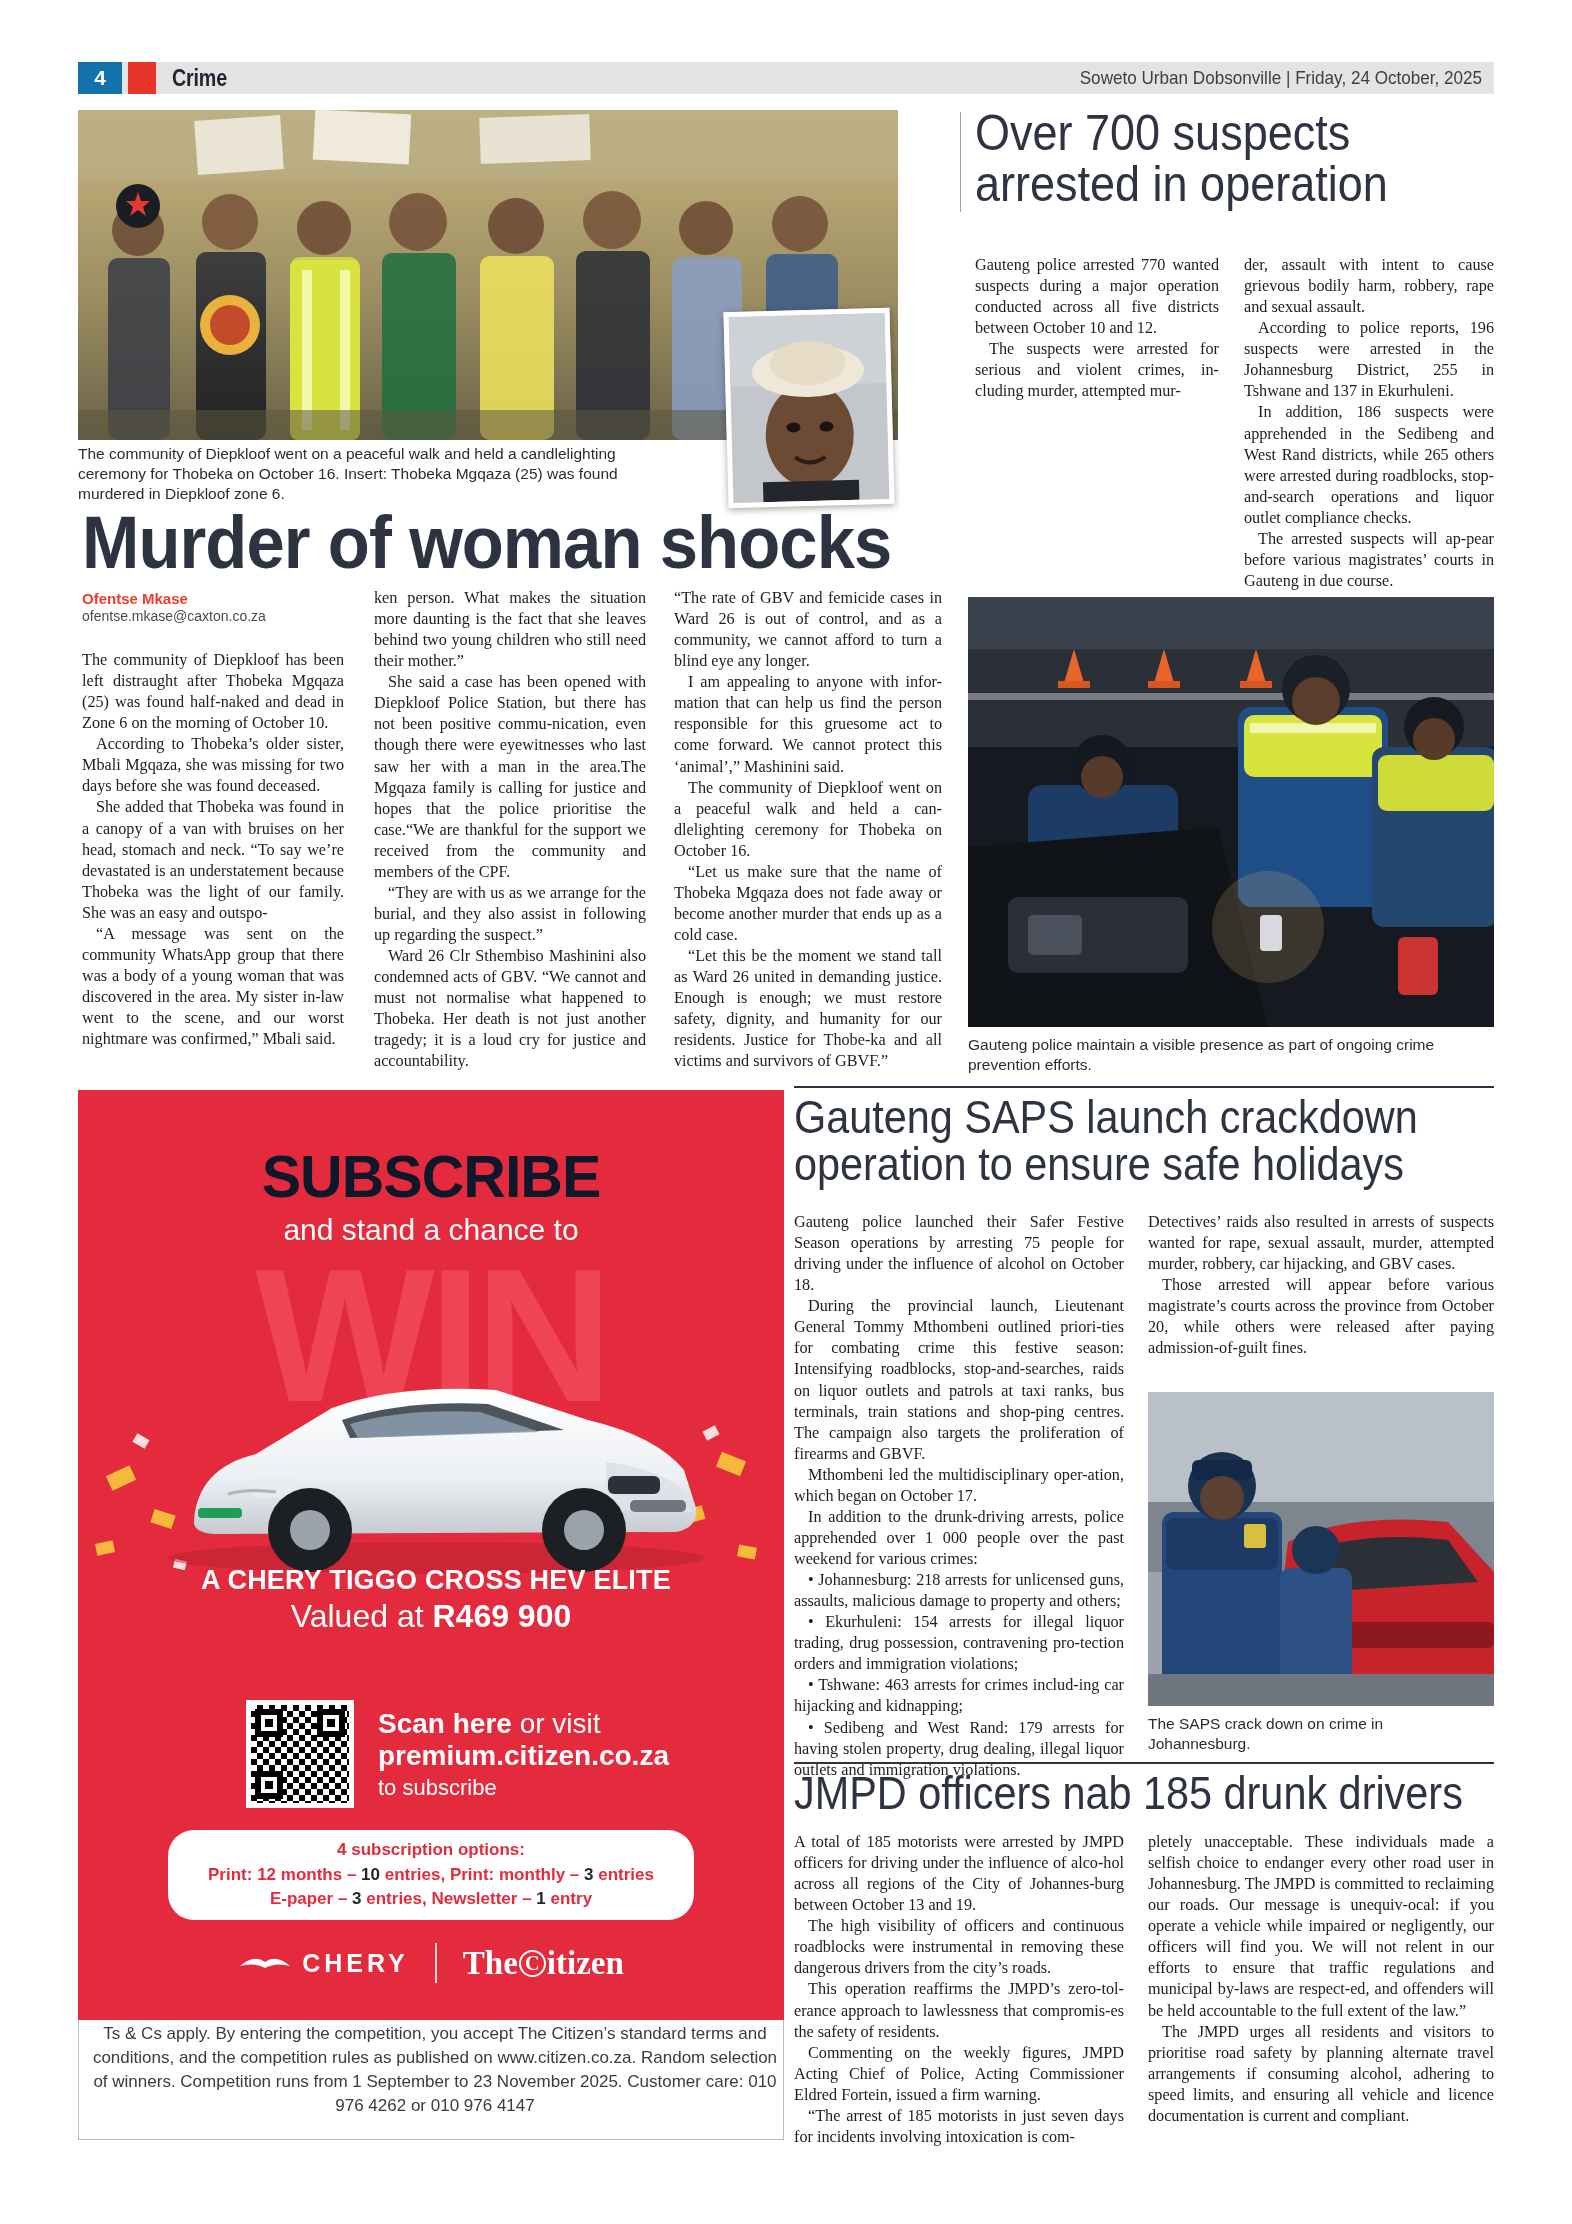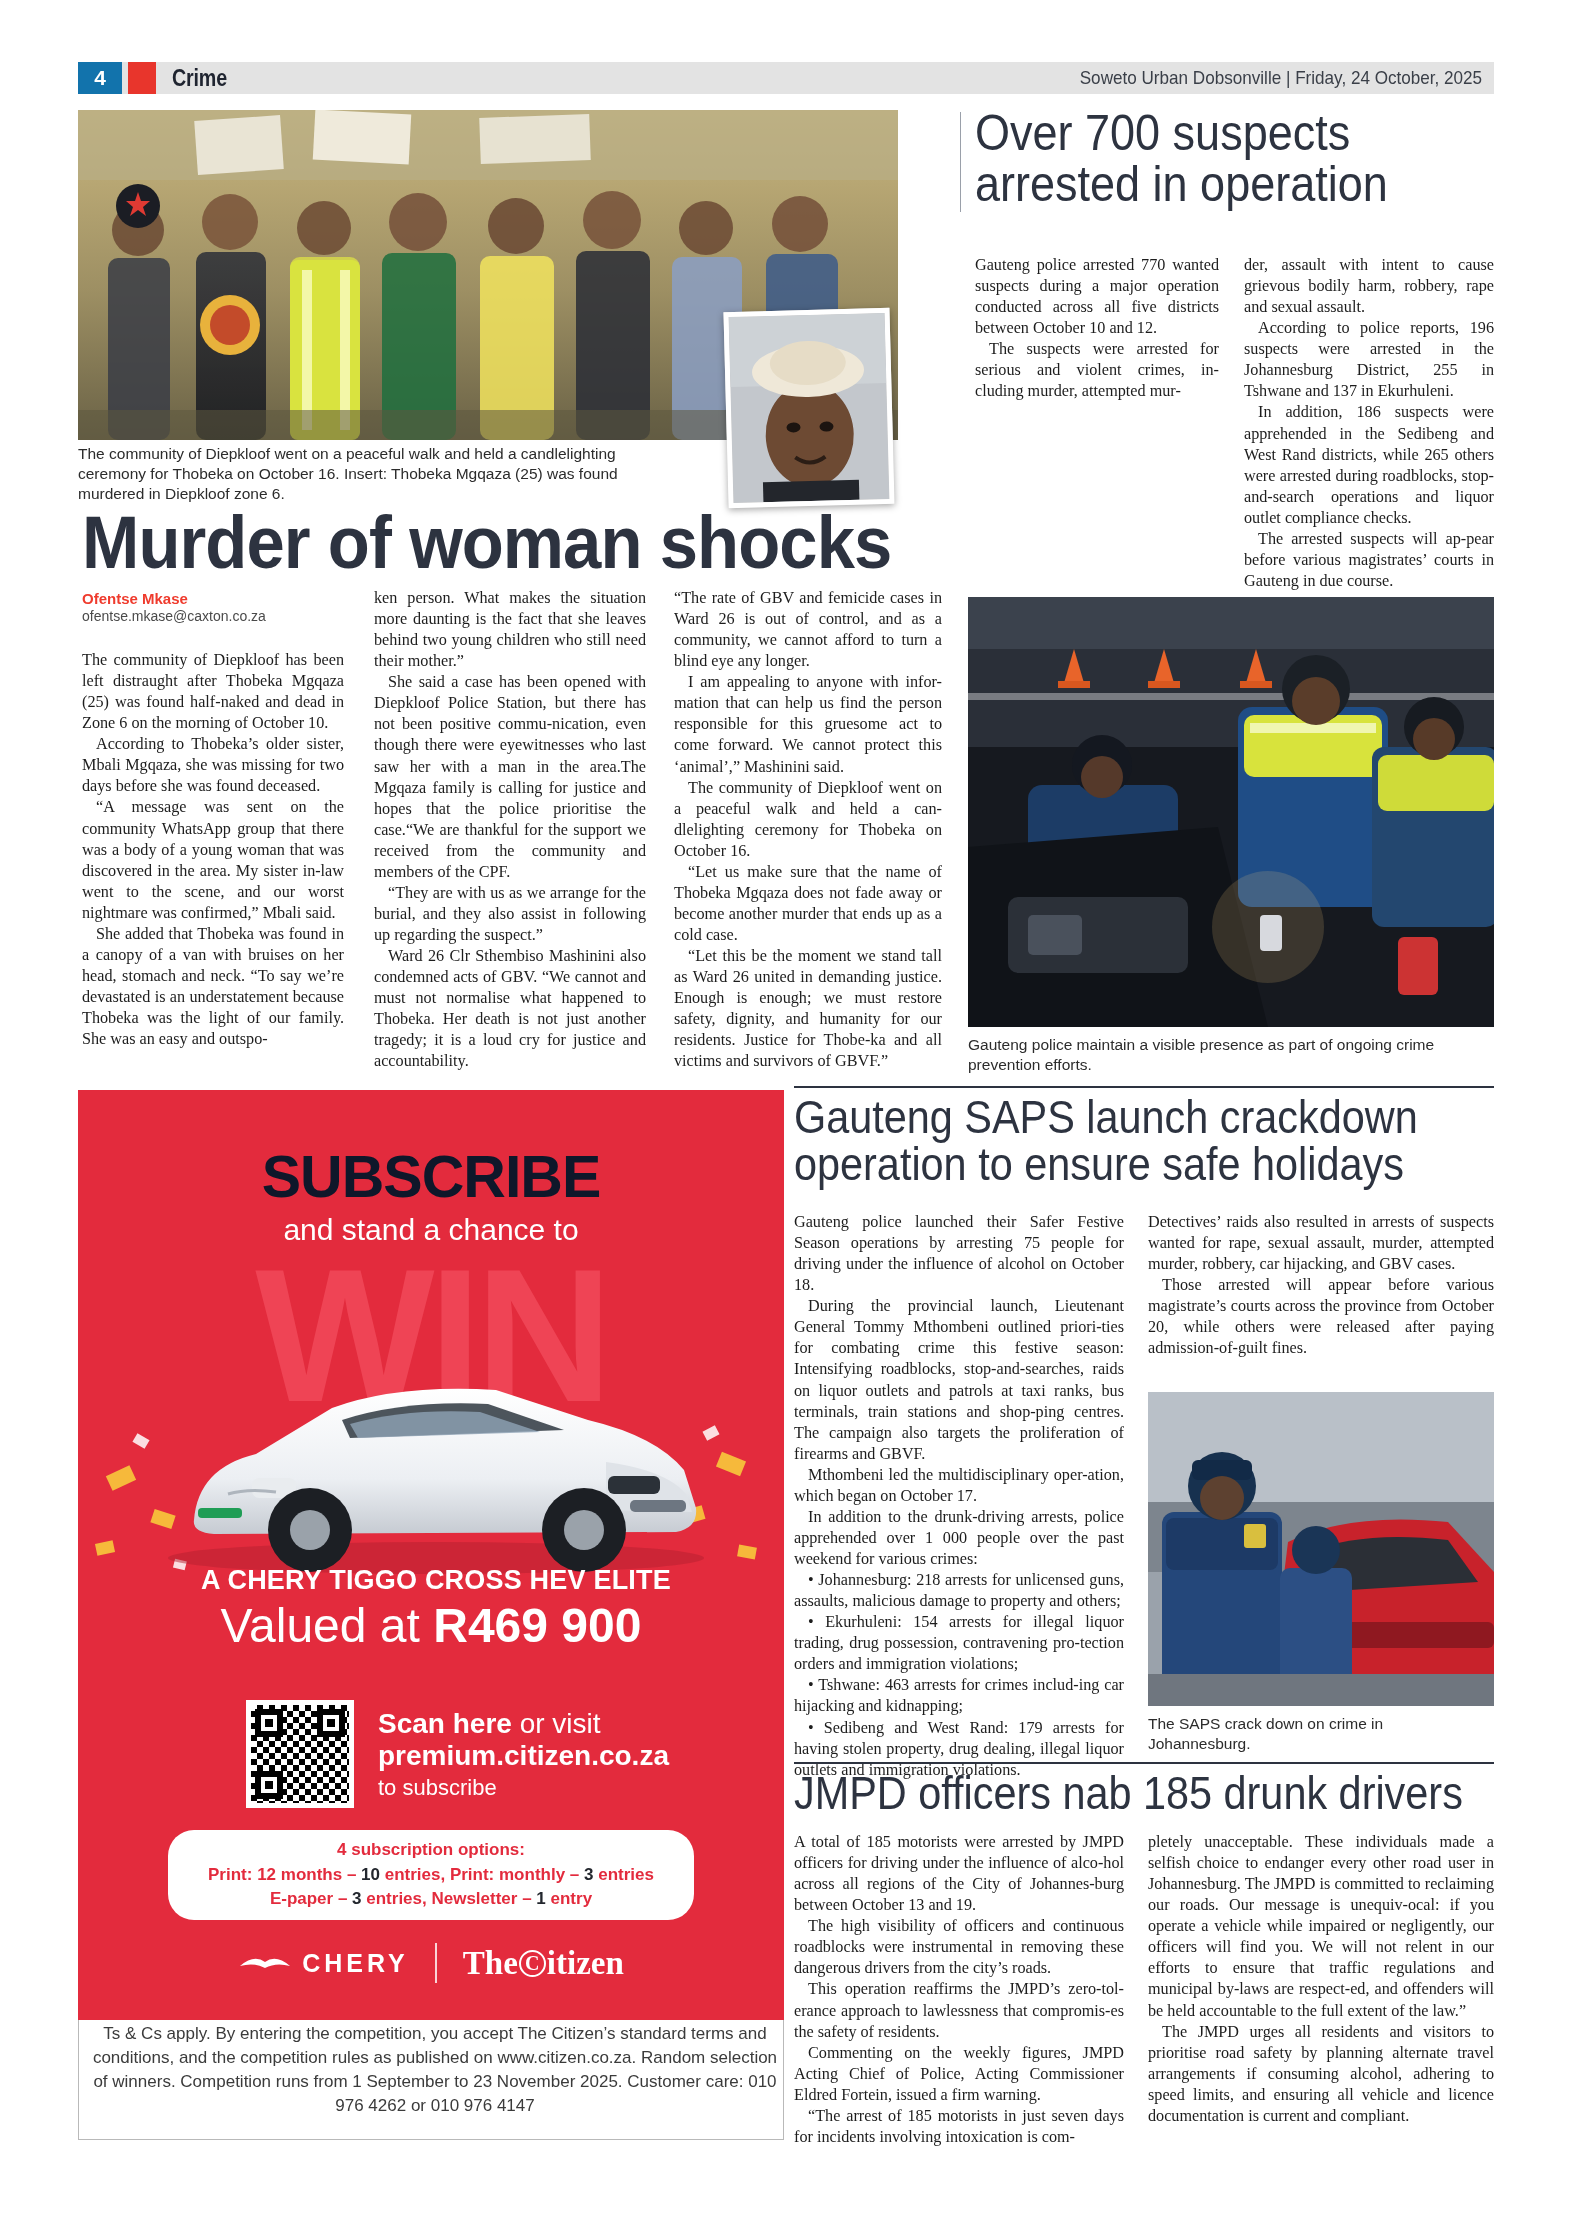--- a/index.html
+++ b/index.html
@@ -101,21 +101,21 @@
     font-family:"Liberation Sans", sans-serif; line-height:1;
   }
   .ad-carline {
     position:absolute; left:0; right:0; top:475px; text-align:center;
     color:#fff; font-weight:bold; font-size:27px; letter-spacing:0.2px;
     font-family:"Liberation Sans", sans-serif;
     margin-left:10px;
   }
   .ad-valued {
     position:absolute; left:0; right:0; top:508px; text-align:center;
-    color:#fff; font-size:48px; font-family:"Liberation Sans", sans-serif;
+    color:#fff; font-size:32px; font-family:"Liberation Sans", sans-serif;
   }
   .ad-valued b { font-weight:bold; }
   .qr {
     position:absolute; left:168px; top:610px; width:108px; height:108px;
     background:#fff; padding:5px;
   }
   .qr-inner { width:100%; height:100%; background:
     repeating-conic-gradient(#000 0% 25%, #fff 0% 50%) 0 0/12px 12px; }
   .qr-eye { position:absolute; width:28px; height:28px; border:6px solid #000; background:#fff; }
   .qr-eye i { position:absolute; inset:4px; background:#000; display:block; }
@@ -236,22 +236,22 @@
 
   <div class="caption" style="left:78px; top:444px; width:600px;">The community of Diepkloof went on a peaceful walk and held a candlelighting ceremony for Thobeka on October 16. Insert: Thobeka Mgqaza (25) was found murdered in Diepkloof zone 6.</div>
 
   <h1 class="headline-main">Murder of woman shocks</h1>
   <div class="byline-name">Ofentse Mkase</div>
   <div class="byline-mail">ofentse.mkase@caxton.co.za</div>
 
   <div class="bodycol" id="lead-c1" style="left:82px; top:650px; width:262px;">
       <p class="first">The community of Diepkloof has been left distraught after Thobeka Mgqaza (25) was found half-naked and dead in Zone 6 on the morning of October 10.</p>
       <p>According to Thobeka’s older sister, Mbali Mgqaza, she was missing for two days before she was found deceased.</p>
+      <p>She added that Thobeka was found in a canopy of a van with bruises on her head, stomach and neck. “To say we’re devastated is an understatement because Thobeka was the light of our family. She was an easy and outspo-</p>
       <p>“A message was sent on the community WhatsApp group that there was a body of a young woman that was discovered in the area. My sister in-law went to the scene, and our worst nightmare was confirmed,” Mbali said.</p>
-      <p>She added that Thobeka was found in a canopy of a van with bruises on her head, stomach and neck. “To say we’re devastated is an understatement because Thobeka was the light of our family. She was an easy and outspo-</p>
     </div>
   <div class="bodycol" id="lead-c2" style="left:374px; top:588px; width:272px;">
       <p class="first">ken person. What makes the situation more daunting is the fact that she leaves behind two young children who still need their mother.”</p>
       <p>She said a case has been opened with Diepkloof Police Station, but there has not been positive commu-nication, even though there were eyewitnesses who last saw her with a man in the area.The Mgqaza family is calling for justice and hopes that the police prioritise the case.“We are thankful for the support we received from the community and members of the CPF.</p>
       <p>“They are with us as we arrange for the burial, and they also assist in following up regarding the suspect.”</p>
       <p>Ward 26 Clr Sthembiso Mashinini also condemned acts of GBV. “We cannot and must not normalise what happened to Thobeka. Her death is not just another tragedy; it is a loud cry for justice and accountability.</p>
     </div>
   <div class="bodycol" id="lead-c3" style="left:674px; top:588px; width:268px;">
       <p class="first">“The rate of GBV and femicide cases in Ward 26 is out of control, and as a community, we cannot afford to turn a blind eye any longer.</p>
       <p>I am appealing to anyone with infor-mation that can help us find the person responsible for this gruesome act to come forward. We cannot protect this ‘animal’,” Mashinini said.</p>

